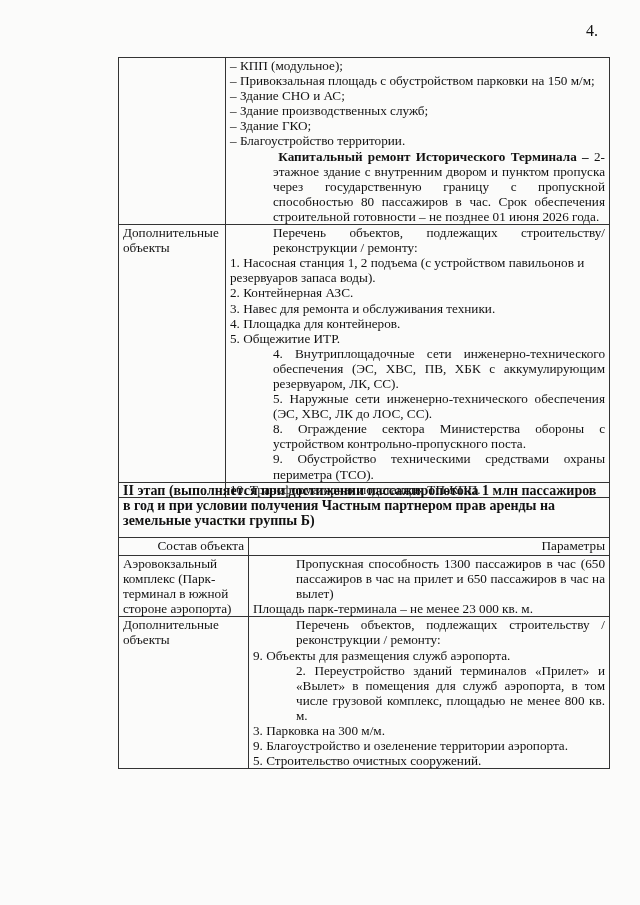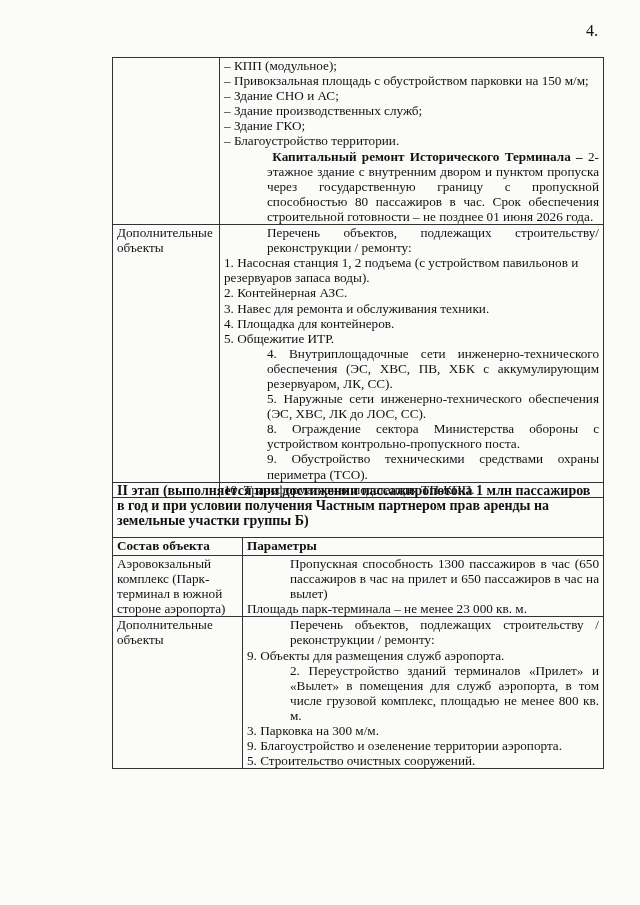--- a/index.html
+++ b/index.html
@@ -1,28 +1,28 @@
 <!DOCTYPE html>
 <html><head>
 <meta charset="utf-8">
 <style>
   html, body { margin:0; padding:0; }
   body {
     width:640px; height:905px; background:#fbfbfa; position:relative; overflow:hidden;
     font-family:"Liberation Serif", "DejaVu Serif", serif; color:#111; font-size:13.2px;
   }
   .page-num { position:absolute; left:586px; top:22px; font-size:16px; }
-  table { position:absolute; left:112px; border-collapse:collapse; width:491px; table-layout:fixed; }
+  table { position:absolute; left:118px; border-collapse:collapse; width:491px; table-layout:fixed; }
   td, th { border:1px solid #333; vertical-align:top; padding:0 4px 0 4px; line-height:15.1px; }
   #t1 { top:57px; }
   #t2 { top:482px; }
   .just { text-align:justify;margin-left:43px; }
   .line { display:block; }
   b, .bold { font-weight:bold; }
-  th { font-weight:bold; text-align:left; }
+  th { font-weight:normal; text-align:right; }
 </style>
 </head>
 <body>
 
 <div class="page-num">4.</div>
 
 <table id="t1">
   <colgroup>
       <col style="width:107px">
       <col style="width:384px">

